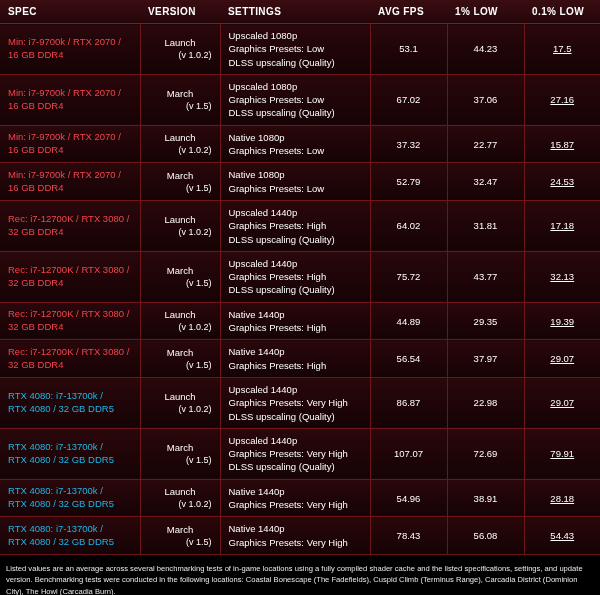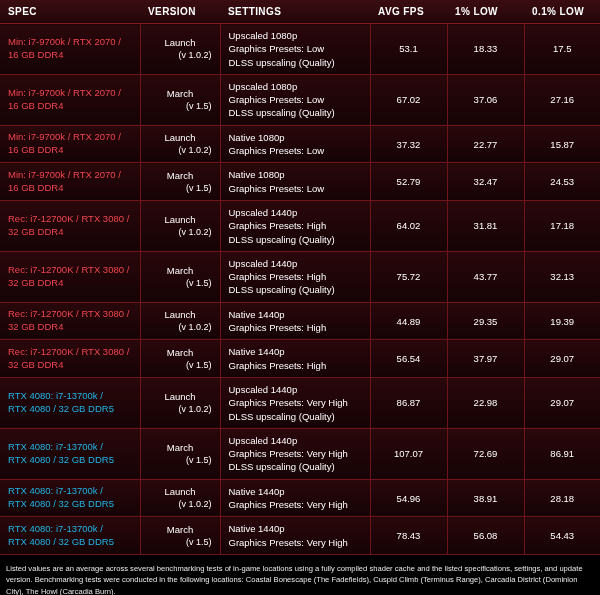--- a/index.html
+++ b/index.html
@@ -41,20 +41,21 @@
   table.perf td {
     border-bottom: 1px solid #6e151b;
     border-right: 1px solid #6e151b;
     padding: 5px 8px;
     font-size: 9.5px;
     vertical-align: middle;
     background: linear-gradient(180deg, #2a070b 0%, #150305 100%);
   }
   table.perf td:last-child {
     border-right: none;
+    text-decoration: underline;
   }
   td.spec {
     font-weight: normal;
     line-height: 1.35;
     font-size: 9.5px;
   }
   .spec-min { color: #f2464f; }
   .spec-rec { color: #f2464f; }
   .spec-high { color: #1fb6e8; margin-top: 28px; }
   td.version {
@@ -124,21 +125,21 @@
         <td class="version">
           <span>Launch</span>
           <span class="vnum">(v 1.0.2)</span>
         </td>
         <td class="settings">
           <span>Upscaled 1080p</span><br>
           <span>Graphics Presets: Low</span><br>
           <span>DLSS upscaling (Quality)</span>
         </td>
         <td class="num">53.1</td>
-        <td class="num">18.33</td>
+        <td class="num">44.23</td>
         <td class="num">17.5</td>
       </tr>
 
       <tr>
         <td class="spec spec-min">
           <span>Min: i7-9700k / RTX 2070 /</span><br>
           <span>16 GB DDR4</span>
         </td>
         <td class="version">
           <span>March</span>
@@ -292,21 +293,21 @@
           <span>March</span>
           <span class="vnum">(v 1.5)</span>
         </td>
         <td class="settings">
           <span>Upscaled 1440p</span><br>
           <span>Graphics Presets: Very High</span><br>
           <span>DLSS upscaling (Quality)</span>
         </td>
         <td class="num">107.07</td>
         <td class="num">72.69</td>
-        <td class="num">86.91</td>
+        <td class="num">79.91</td>
       </tr>
 
       <tr>
         <td class="spec spec-high">
           <span>RTX 4080: i7-13700k /</span><br>
           <span>RTX 4080 / 32 GB DDR5</span>
         </td>
         <td class="version">
           <span>Launch</span>
           <span class="vnum">(v 1.0.2)</span>

